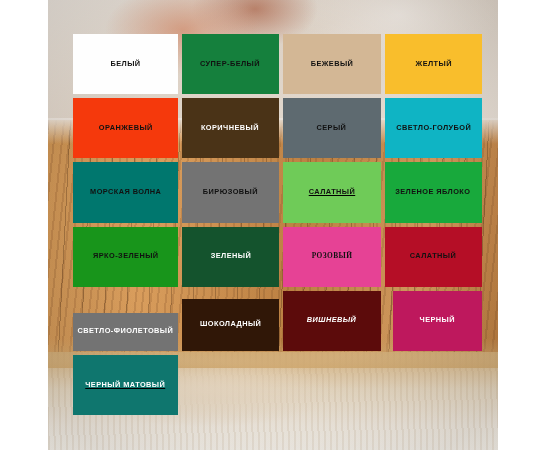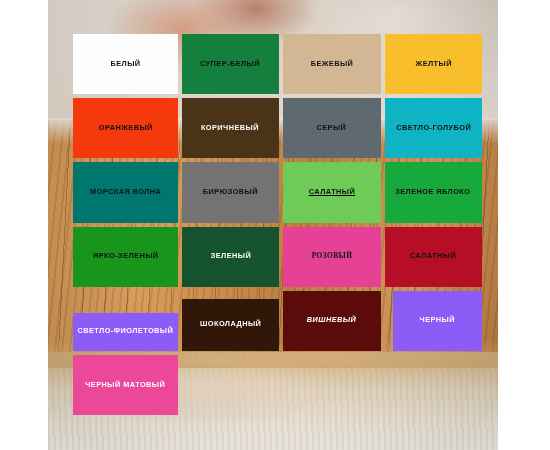--- a/index.html
+++ b/index.html
@@ -175,30 +175,30 @@
       </div>
       <div class="swatch" style="background-color: #14532d;">
         <span class="swatch-label" style="color: rgb(255, 255, 255);">ЗЕЛЕНЫЙ</span>
       </div>
       <div class="swatch" style="background-color: rgb(230, 66, 149); font-family: Liberation Serif, serif;">
         <span class="swatch-label" style="color: rgb(17, 17, 17);">РОЗОВЫЙ</span>
       </div>
       <div class="swatch" style="background-color: rgb(181, 14, 38);">
         <span class="swatch-label" style="color: rgb(17, 17, 17);">САЛАТНЫЙ</span>
       </div>
-      <div class="swatch" style="background-color: #8b5cf6; margin-top: 22px;">
+      <div class="swatch" style="background-color: #737373; margin-top: 22px;">
         <span class="swatch-label" style="color: rgb(255, 255, 255);">СВЕТЛО-ФИОЛЕТОВЫЙ</span>
       </div>
       <div class="swatch" style="background-color: rgb(48, 23, 7); margin-top: 8px;">
         <span class="swatch-label" style="color: rgb(255, 255, 255);">ШОКОЛАДНЫЙ</span>
       </div>
       <div class="swatch" style="background-color: rgb(92, 11, 11); font-style: italic;">
         <span class="swatch-label" style="color: rgb(255, 255, 255);">ВИШНЕВЫЙ</span>
       </div>
-      <div class="swatch" style="background-color: #8b5cf6; margin-left: 8px;">
+      <div class="swatch" style="background-color: #be185d; margin-left: 8px;">
         <span class="swatch-label" style="color: rgb(255, 255, 255);">ЧЕРНЫЙ</span>
       </div>
-      <div class="swatch" style="background-color: #ec4899;">
+      <div class="swatch" style="background-color: #0f766e; text-decoration: underline;">
         <span class="swatch-label" style="color: rgb(255, 255, 255);">ЧЕРНЫЙ МАТОВЫЙ</span>
       </div>
     </div>
 
 </div>
 
 </body></html>

